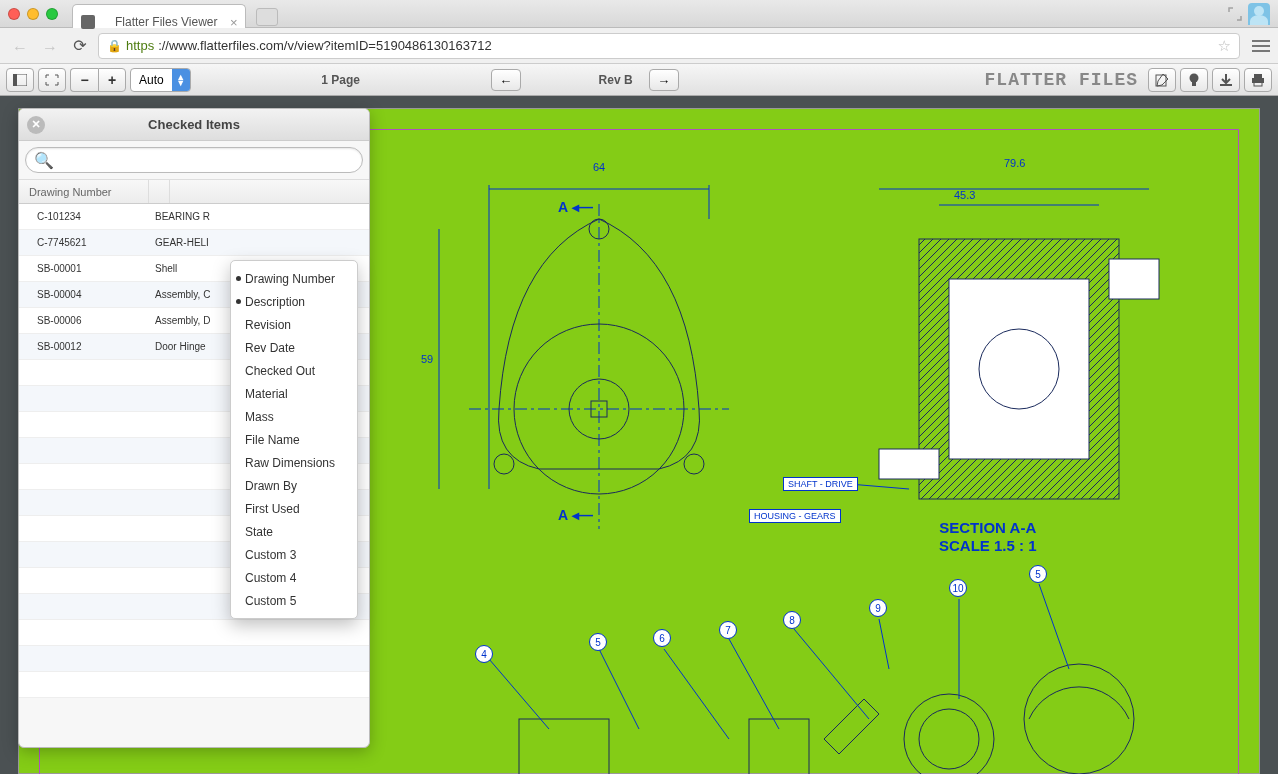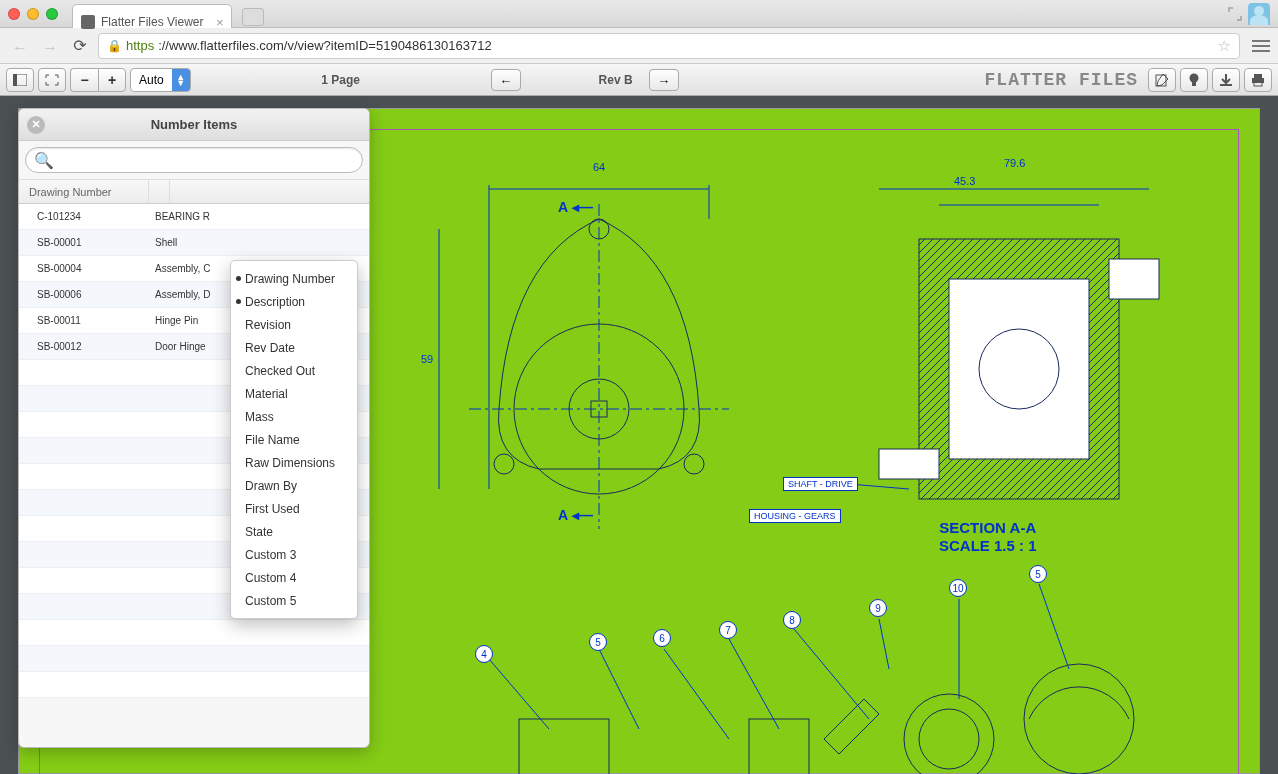--- a/index.html
+++ b/index.html
@@ -2,21 +2,21 @@
 <html><head>
 <meta charset="utf-8">
 <style>
 * { margin: 0; padding: 0; box-sizing: border-box; font-family: -apple-system, "Helvetica Neue", Arial, sans-serif; }
 html, body { width: 1278px; height: 774px; overflow: hidden; background: #000; }
 
 .chrome-top { background: linear-gradient(#e9e9e9,#d8d8d8); height: 28px; display: flex; align-items: center; padding: 0 8px; gap:6px; border-bottom:1px solid #bbb;}
 .traffic { display:flex; gap:7px; margin-right:8px;}
 .tl { width:12px; height:12px; border-radius:50%; border:1px solid rgba(0,0,0,.2);}
 .tl.r{background:#ff5f57}.tl.y{background:#ffbd2e}.tl.g{background:#28c940}
-.tab { background:#fff; border:1px solid #bbb; border-bottom:none; border-radius:5px 5px 0 0; height:24px; display:flex; align-items:center; padding:12px 28px 0 8px; font-size:12px; color:#555; gap:6px; position:relative; margin-top:4px;}
+.tab { background:#fff; border:1px solid #bbb; border-bottom:none; border-radius:5px 5px 0 0; height:24px; display:flex; align-items:center; padding:12px 28px 0 8px; font-size:12px; color:#555; gap:20px; position:relative; margin-top:4px;}
 .tab .x{ position:absolute; right:8px; color:#999; font-size:13px;}
 .favicon{width:14px;height:14px;background:#666;border-radius:2px;}
 .newtab{ width:22px;height:18px;background:#ddd;border:1px solid #bbb;border-radius:3px;margin-left:4px;margin-top:6px;}
 .sys-icons{margin-left:auto;display:flex;gap:6px;align-items:center;}
 .expand-icon{width:14px;height:14px;opacity:.6}
 .avatar{width:22px;height:22px;background:#7ec3e6;border-radius:4px 4px 0 0;position:relative;overflow:hidden}
 .avatar::before{content:"";position:absolute;width:10px;height:10px;background:#bde4f5;border-radius:50%;top:3px;left:6px}
 .avatar::after{content:"";position:absolute;width:18px;height:12px;background:#bde4f5;border-radius:50% 50% 0 0;top:12px;left:2px}
 
 .addr-bar{ height:36px; background:#f0f0f0; display:flex; align-items:center; padding:0 8px; gap:6px; border-bottom:1px solid #ccc;}
@@ -221,21 +221,21 @@
           </pattern>
         </defs>
       <rect x="40" y="50" width="200" height="260" fill="url(#h)" stroke="#1a2a5c"></rect>
       <rect x="70" y="90" width="140" height="180" fill="#fff" stroke="#1a2a5c"></rect>
       <circle cx="140" cy="180" r="40" fill="#fff" stroke="#1a2a5c"></circle>
       <rect x="0" y="260" width="60" height="30" fill="#fff" stroke="#1a2a5c"></rect>
       <rect x="230" y="70" width="50" height="40" fill="#fff" stroke="#1a2a5c"></rect>
       <line class="dimline" x1="-90" y1="290" x2="30" y2="300"></line>
     </svg>
     <div class="dim" style="left:985px;top:48px">79.6</div>
-    <div class="dim" style="left:935px;top:66px">45.3</div>
+    <div class="dim" style="left:935px;top:80px">45.3</div>
     <div class="callout" style="left:764px;top:368px">SHAFT - DRIVE</div>
     <div class="callout" style="left:730px;top:400px">HOUSING - GEARS</div>
     <div class="sec-label" style="left:920px;top:410px">
       <div>SECTION A-A</div>
       <div>SCALE 1.5 : 1</div>
     </div>
 
     <svg class="dwg" style="left:450px;top:460px" width="720" height="240">
       <circle cx="480" cy="170" r="45" fill="none" stroke="#1a2a5c"></circle>
       <circle cx="480" cy="170" r="30" fill="none" stroke="#1a2a5c"></circle>
@@ -259,54 +259,54 @@
     <div class="balloon" style="left:700px;top:512px">7</div>
     <div class="balloon" style="left:764px;top:502px">8</div>
     <div class="balloon" style="left:850px;top:490px">9</div>
     <div class="balloon" style="left:930px;top:470px">10</div>
     <div class="balloon" style="left:1010px;top:456px">5</div>
   </div>
 
   <div class="sidebar">
     <div class="sb-head">
       <div class="sb-close">✕</div>
-      <span>Number Items</span>
+      <span>Checked Items</span>
     </div>
     <div class="sb-search">
       <div class="sb-search-box">
         <span>🔍</span>
         <input placeholder="" style="">
       </div>
     </div>
     <div class="sb-cols">
       <div>Drawing Number</div>
       <div></div>
     </div>
     <div class="sb-rows" id="sb-rows">
         <div class="sb-row">
           <div>C-101234</div>
           <div>BEARING R</div>
         </div>
         <div class="sb-row">
+          <div>C-7745621</div>
+          <div>GEAR-HELI</div>
+        </div>
+        <div class="sb-row">
           <div>SB-00001</div>
           <div>Shell</div>
         </div>
         <div class="sb-row">
           <div>SB-00004</div>
           <div>Assembly, C</div>
         </div>
         <div class="sb-row">
           <div>SB-00006</div>
           <div>Assembly, D</div>
         </div>
         <div class="sb-row">
-          <div>SB-00011</div>
-          <div>Hinge Pin</div>
-        </div>
-        <div class="sb-row">
           <div>SB-00012</div>
           <div>Door Hinge</div>
         </div>
         <div class="empty-row"></div>
         <div class="empty-row"></div>
         <div class="empty-row"></div>
         <div class="empty-row"></div>
         <div class="empty-row"></div>
         <div class="empty-row"></div>
         <div class="empty-row"></div>

